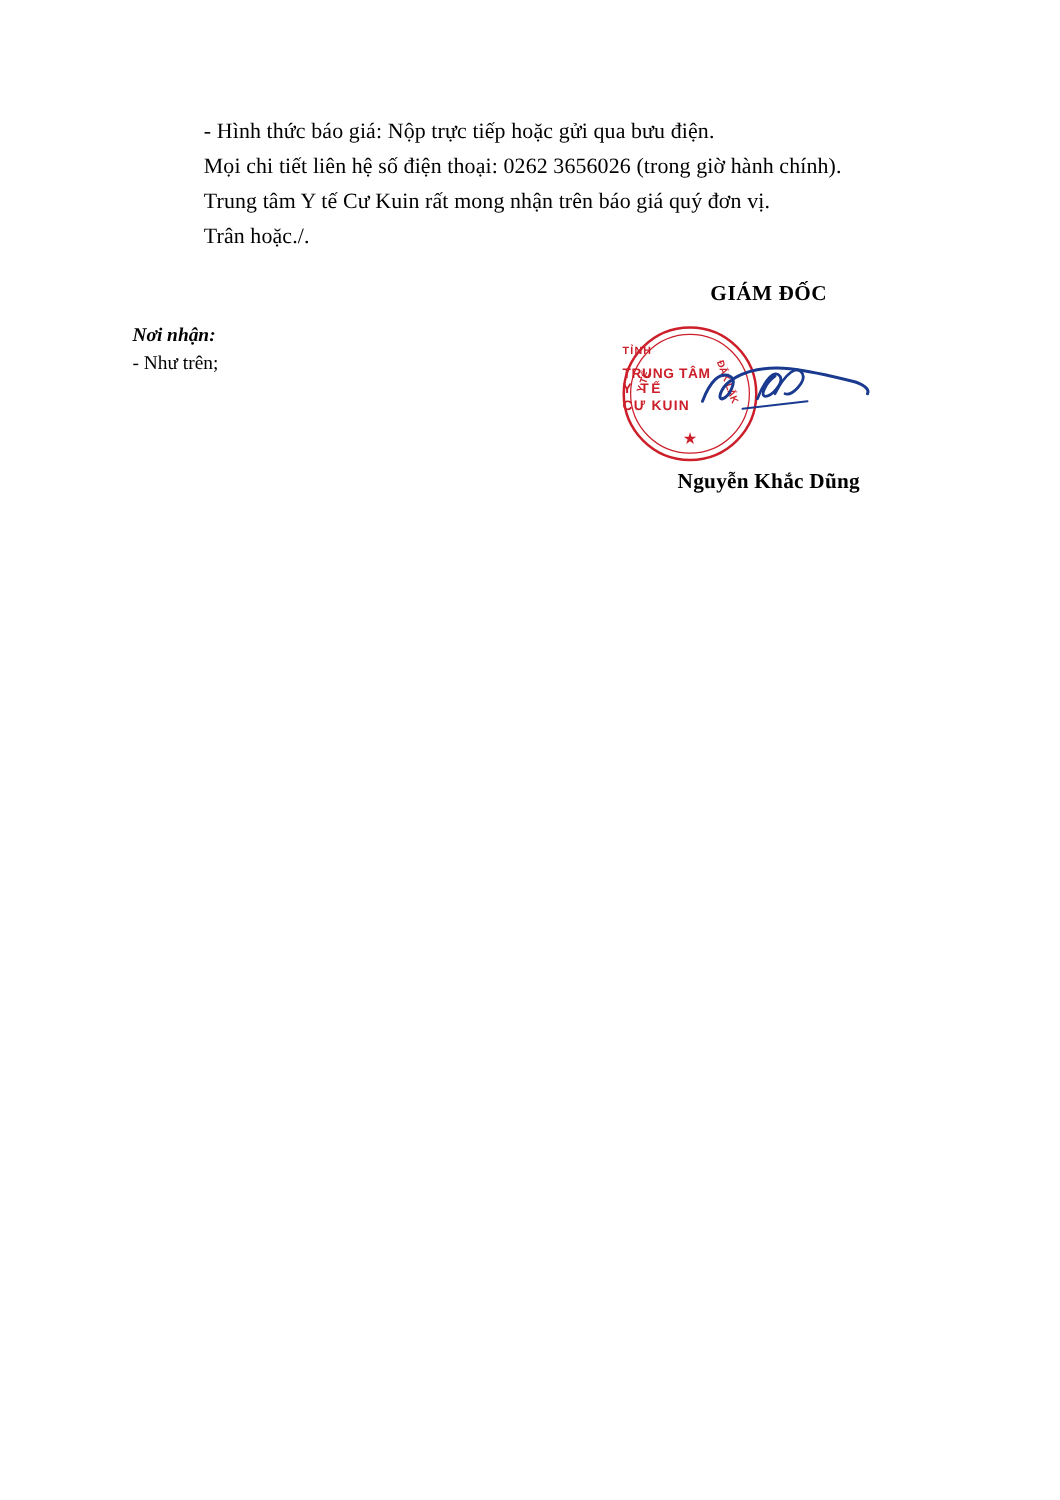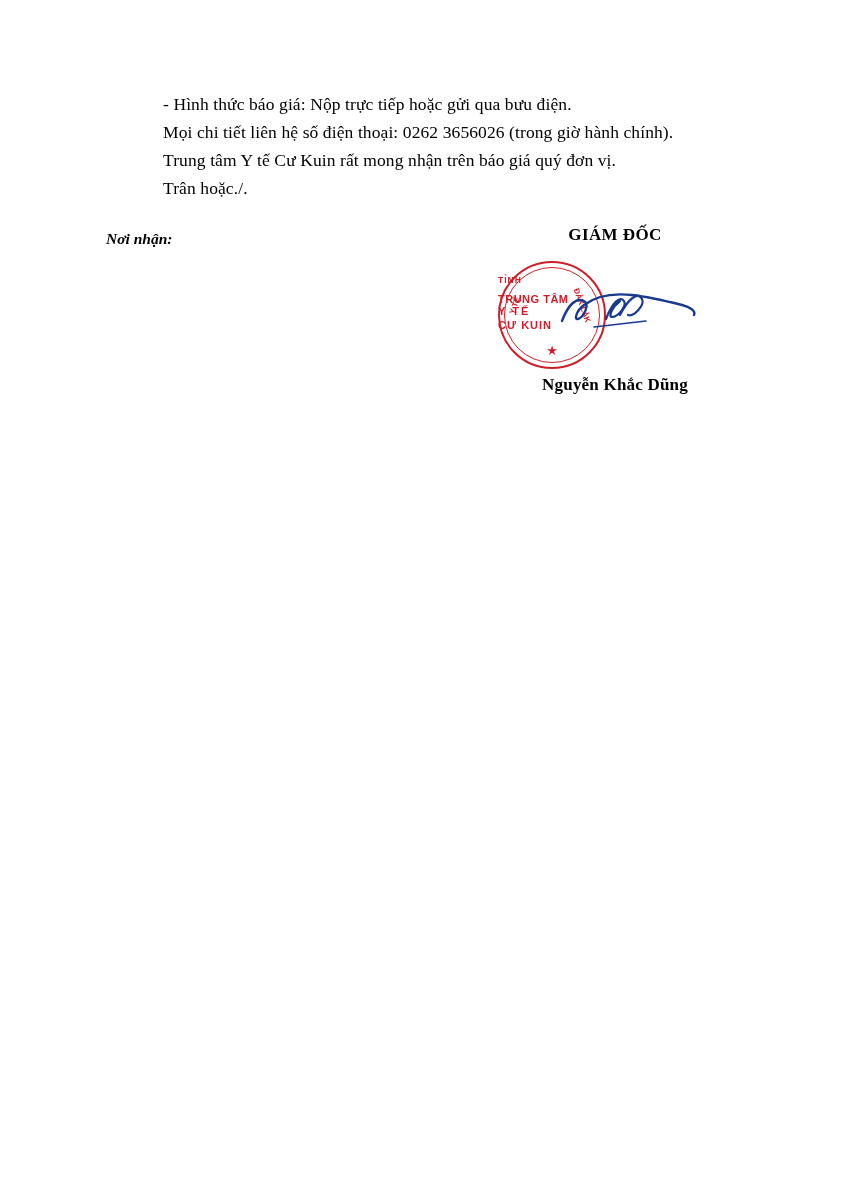--- a/index.html
+++ b/index.html
@@ -42,20 +42,21 @@
     position: absolute;
     left: 106px;
     top: 228px;
     width: 260px;
   }
   .recipients-title {
     font-size: 15.5px;
     font-weight: bold;
     font-style: italic;
     line-height: 22px;
+    margin-top: 30px;
   }
   .recipients-item {
     font-size: 15.5px;
     line-height: 21px;
   }
 
   
   .signature {
     position: absolute;
     left: 470px;
@@ -154,20 +155,21 @@
 
   <div class="body-block">
     <div class="body-line">- Hình thức báo giá: Nộp trực tiếp hoặc gửi qua bưu điện.</div>
     <div class="body-line">Mọi chi tiết liên hệ số điện thoại: 0262 3656026 (trong giờ hành chính).</div>
     <div class="body-line">Trung tâm Y tế Cư Kuin rất mong nhận trên báo giá quý đơn vị.</div>
     <div class="body-line">Trân hoặc./.</div>
   </div>
 
   <div class="recipients">
     <div class="recipients-title">Nơi nhận:</div>
+    <div class="recipients-item">- Như trên;</div>
   </div>
 
   <div class="signature">
     <div class="sig-title">GIÁM ĐỐC</div>
 
     <div class="sig-stamp-area">
 
       <div class="stamp">
         <div class="stamp-ring-outer"></div>
         <div class="stamp-ring-inner"></div>

